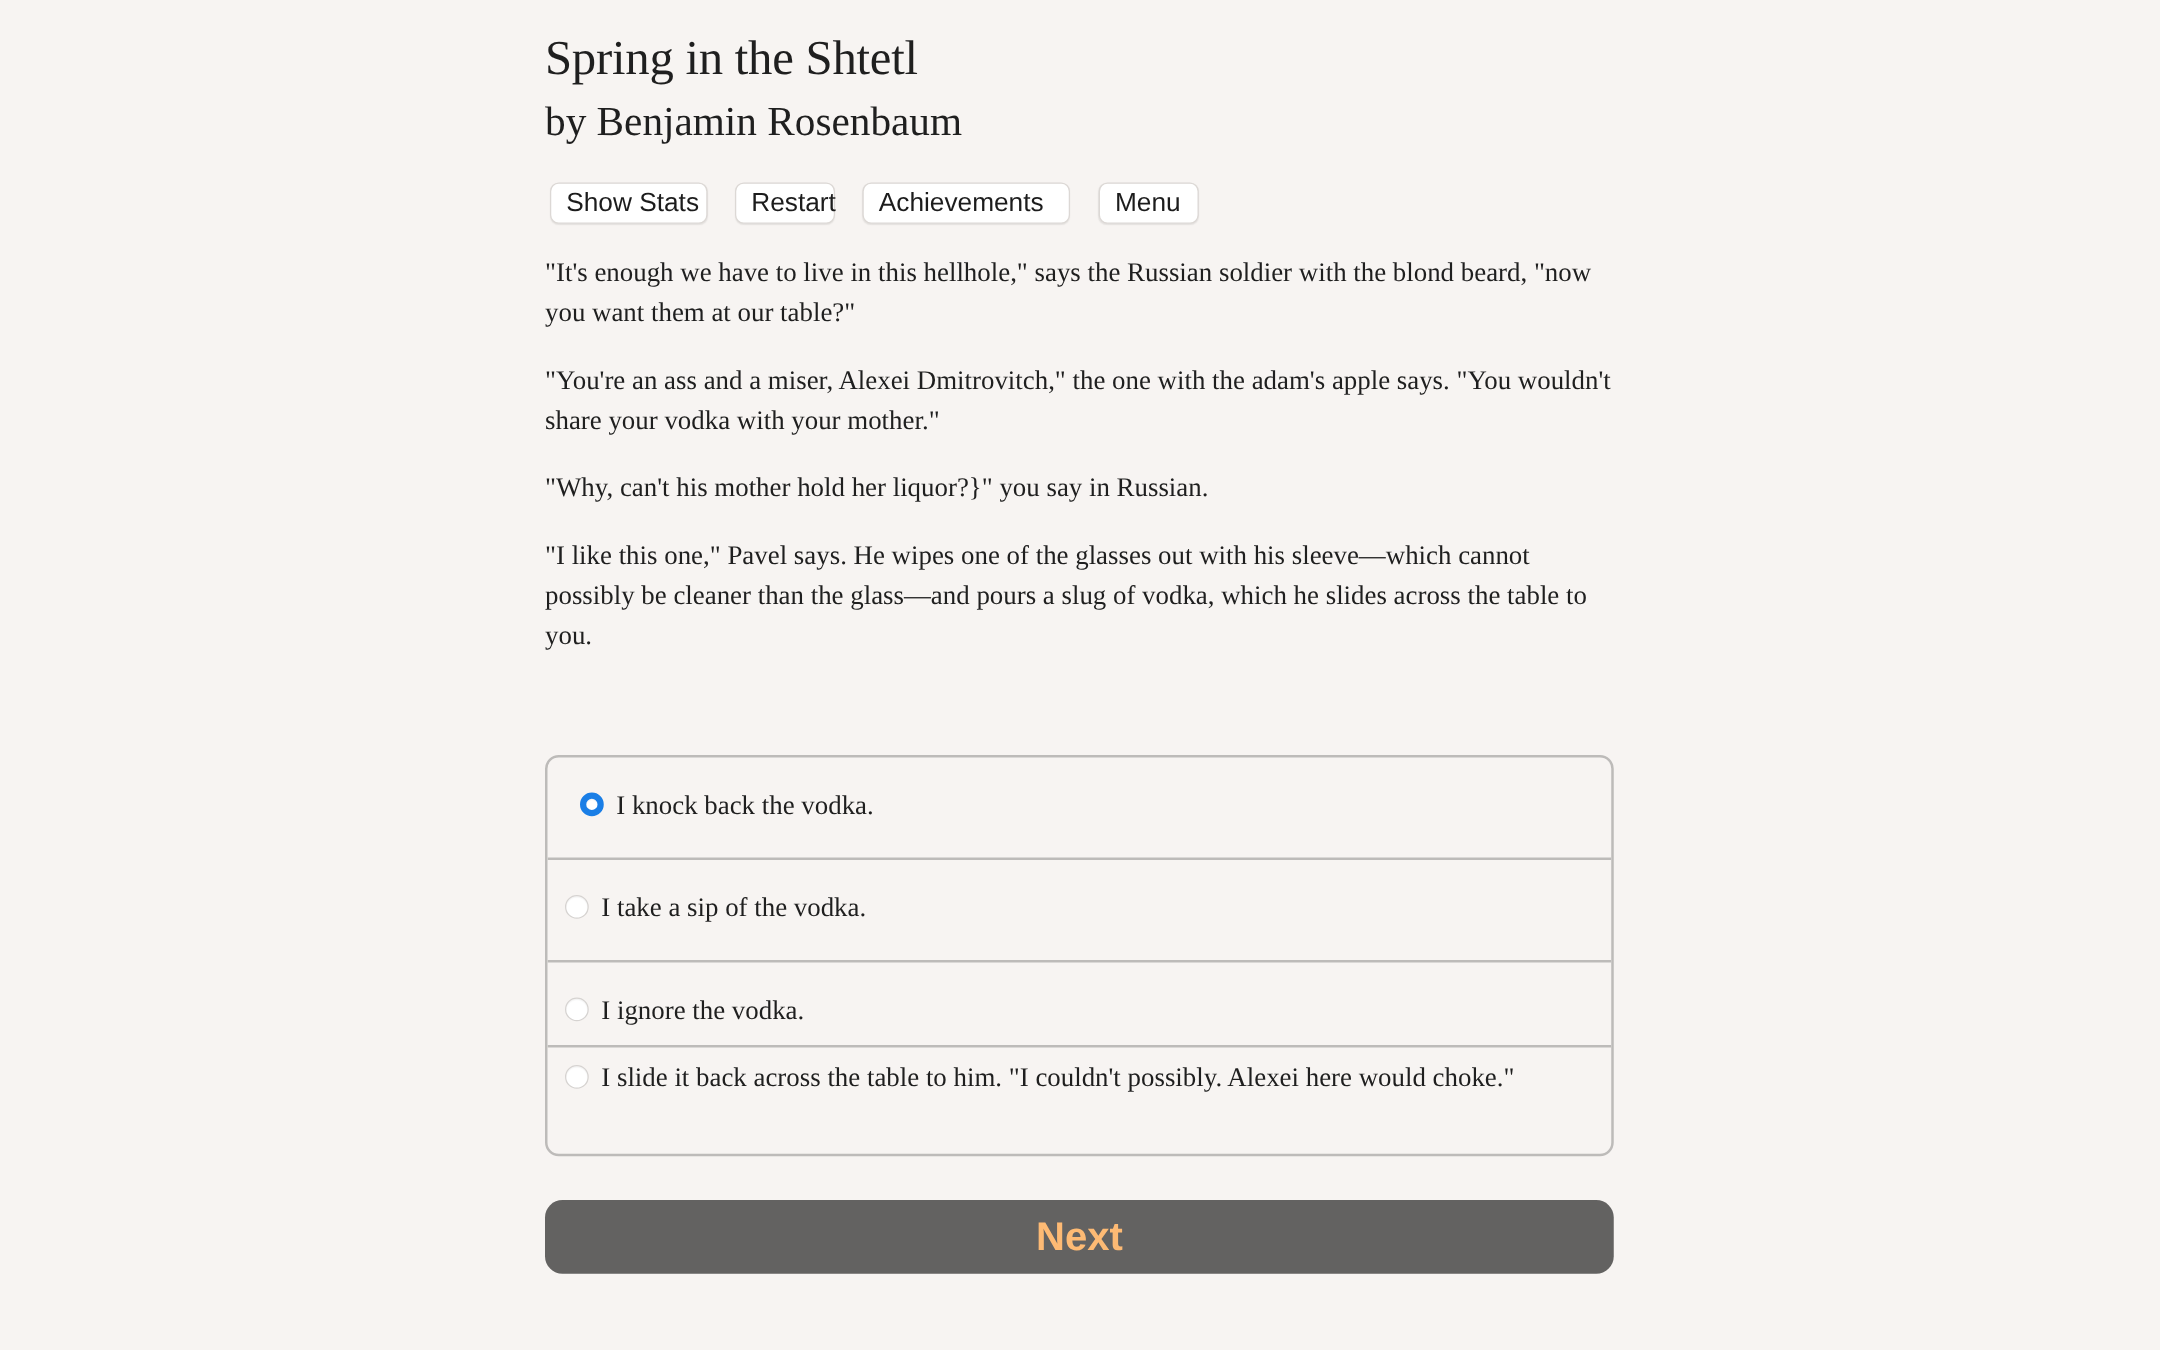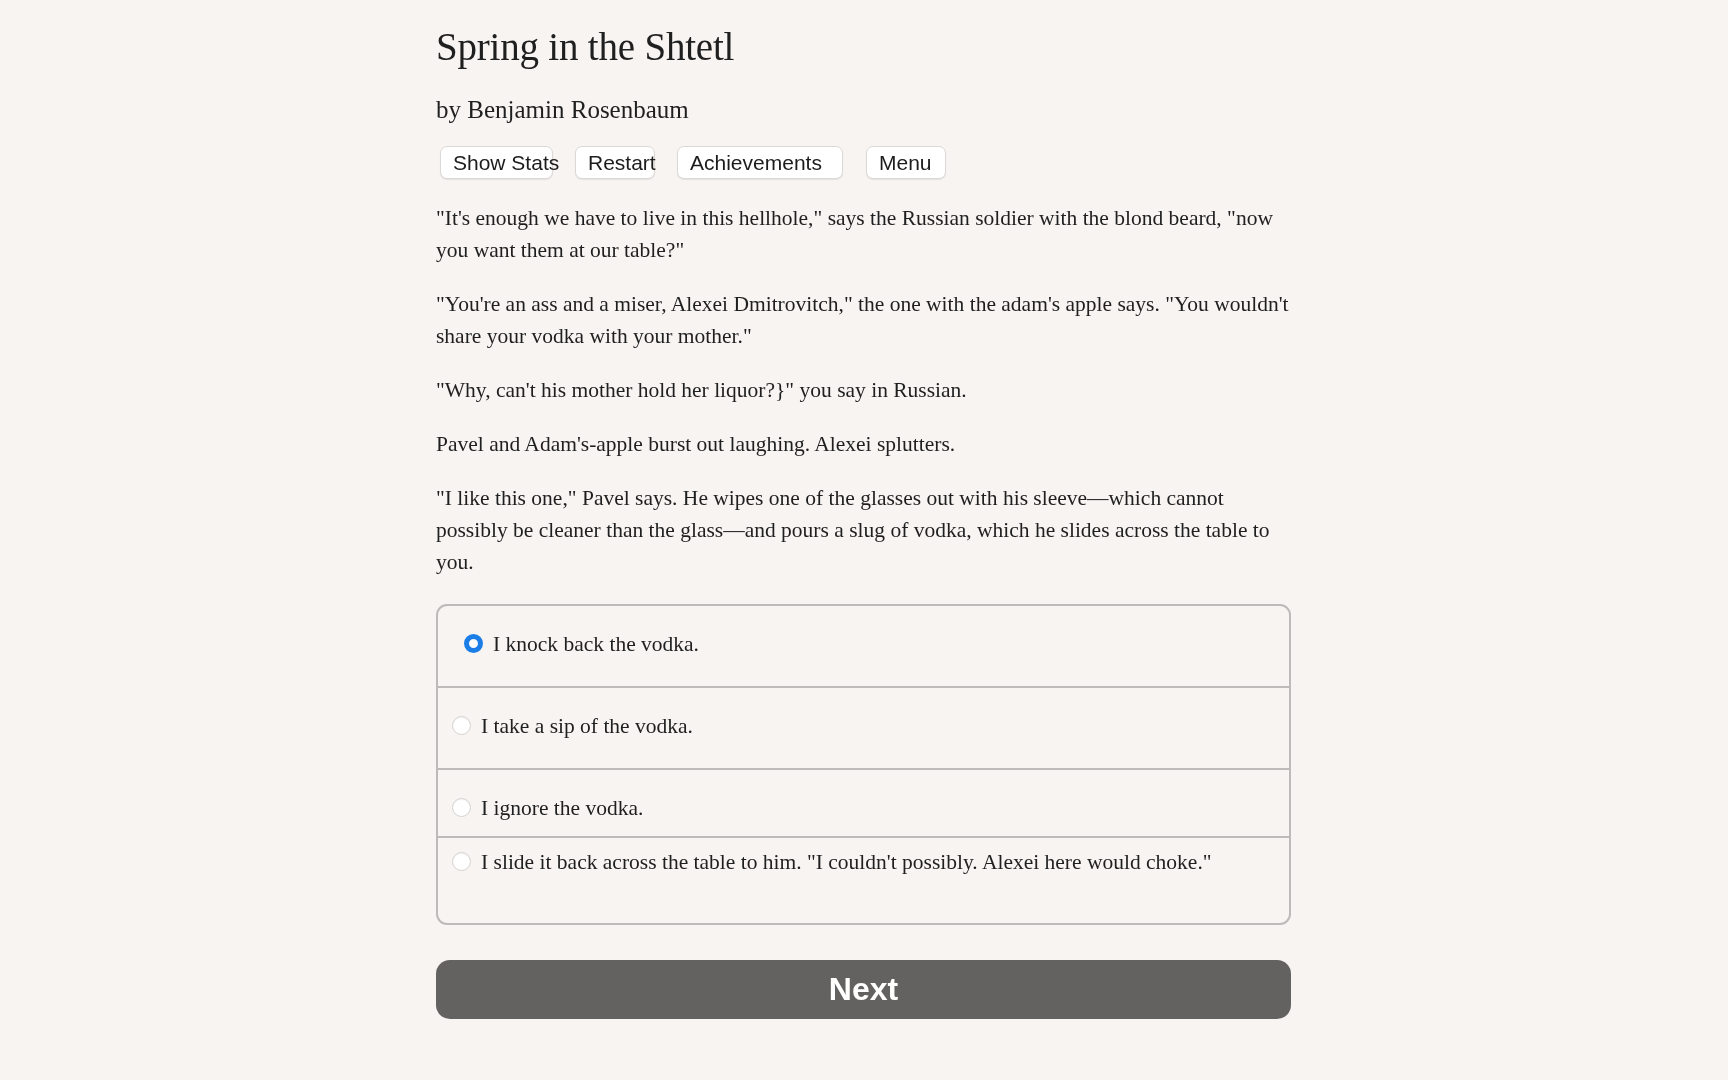--- a/index.html
+++ b/index.html
@@ -23,24 +23,24 @@
       top: 24px;
       left: 0;
       margin: 0;
       font-size: 39px;
       font-weight: normal;
       letter-spacing: -0.2px;
       white-space: nowrap;
     }
     .byline {
       position: absolute;
-      top: 96px;
+      top: 80px;
       left: 0;
       margin: 0;
-      font-size: 25px;
+      font-size: 33px;
       font-weight: normal;
       white-space: nowrap;
     }
     .toolbar {
       position: absolute;
       top: 146px;
       left: 4px;
       display: flex;
       gap: 0;
     }
@@ -53,21 +53,21 @@
       border-radius: 7px;
       height: 33px;
       box-sizing: border-box;
       padding: 0 12px;
       display: flex;
       align-items: center;
       box-shadow: 0 1px 1px rgba(0,0,0,0.08);
       cursor: pointer;
       white-space: nowrap;
     }
-    .tb-btn.b0 { width: 113px; margin-right: 22px; }
+    .tb-btn.b0 { width: 126px; margin-right: 22px; }
     .tb-btn.b1 { width: 80px; margin-right: 22px; }
     .tb-btn.b2 { width: 166px; margin-right: 23px; }
     .tb-btn.b3 { width: 80px; }
     .story {
       position: absolute;
       top: 202px;
       left: 0;
       width: 855px;
       font-size: 21.5px;
       line-height: 32px;
@@ -118,21 +118,21 @@
       border: 5px solid #1a7ee6;
     }
     .next-btn {
       position: absolute;
       top: 960px;
       left: 0;
       width: 855px;
       height: 59px;
       border-radius: 14px;
       background: #636261;
-      color: #ffffff;
+      color: #fdba74;
       font-family: "Liberation Sans", "DejaVu Sans", sans-serif;
       font-weight: bold;
       font-size: 32px;
       display: flex;
       align-items: center;
       justify-content: center;
       cursor: pointer;
       border: none;
     }
   </style>
@@ -147,21 +147,20 @@
     <button class="tb-btn b0">Show Stats</button>
     <button class="tb-btn b1">Restart</button>
     <button class="tb-btn b2">Achievements</button>
     <button class="tb-btn b3">Menu</button>
   </div>
 
   <div class="story">
     <p>"It's enough we have to live in this hellhole," says the Russian soldier with the blond beard, "now you want them at our table?"</p>
     <p>"You're an ass and a miser, Alexei Dmitrovitch," the one with the adam's apple says. "You wouldn't share your vodka with your mother."</p>
     <p>"Why, can't his mother hold her liquor?}" you say in Russian.</p>
-    <p>Pavel and Adam's-apple burst out laughing. Alexei splutters.</p>
     <p>"I like this one," Pavel says. He wipes one of the glasses out with his sleeve—which cannot possibly be cleaner than the glass—and pours a slug of vodka, which he slides across the table to you.</p>
   </div>
 
   <div class="choices">
     <div class="choice r0">
       <span class="radio checked"></span><span>I knock back the vodka.</span>
     </div>
     <div class="choice r1">
       <span class="radio"></span><span>I take a sip of the vodka.</span>
     </div>

